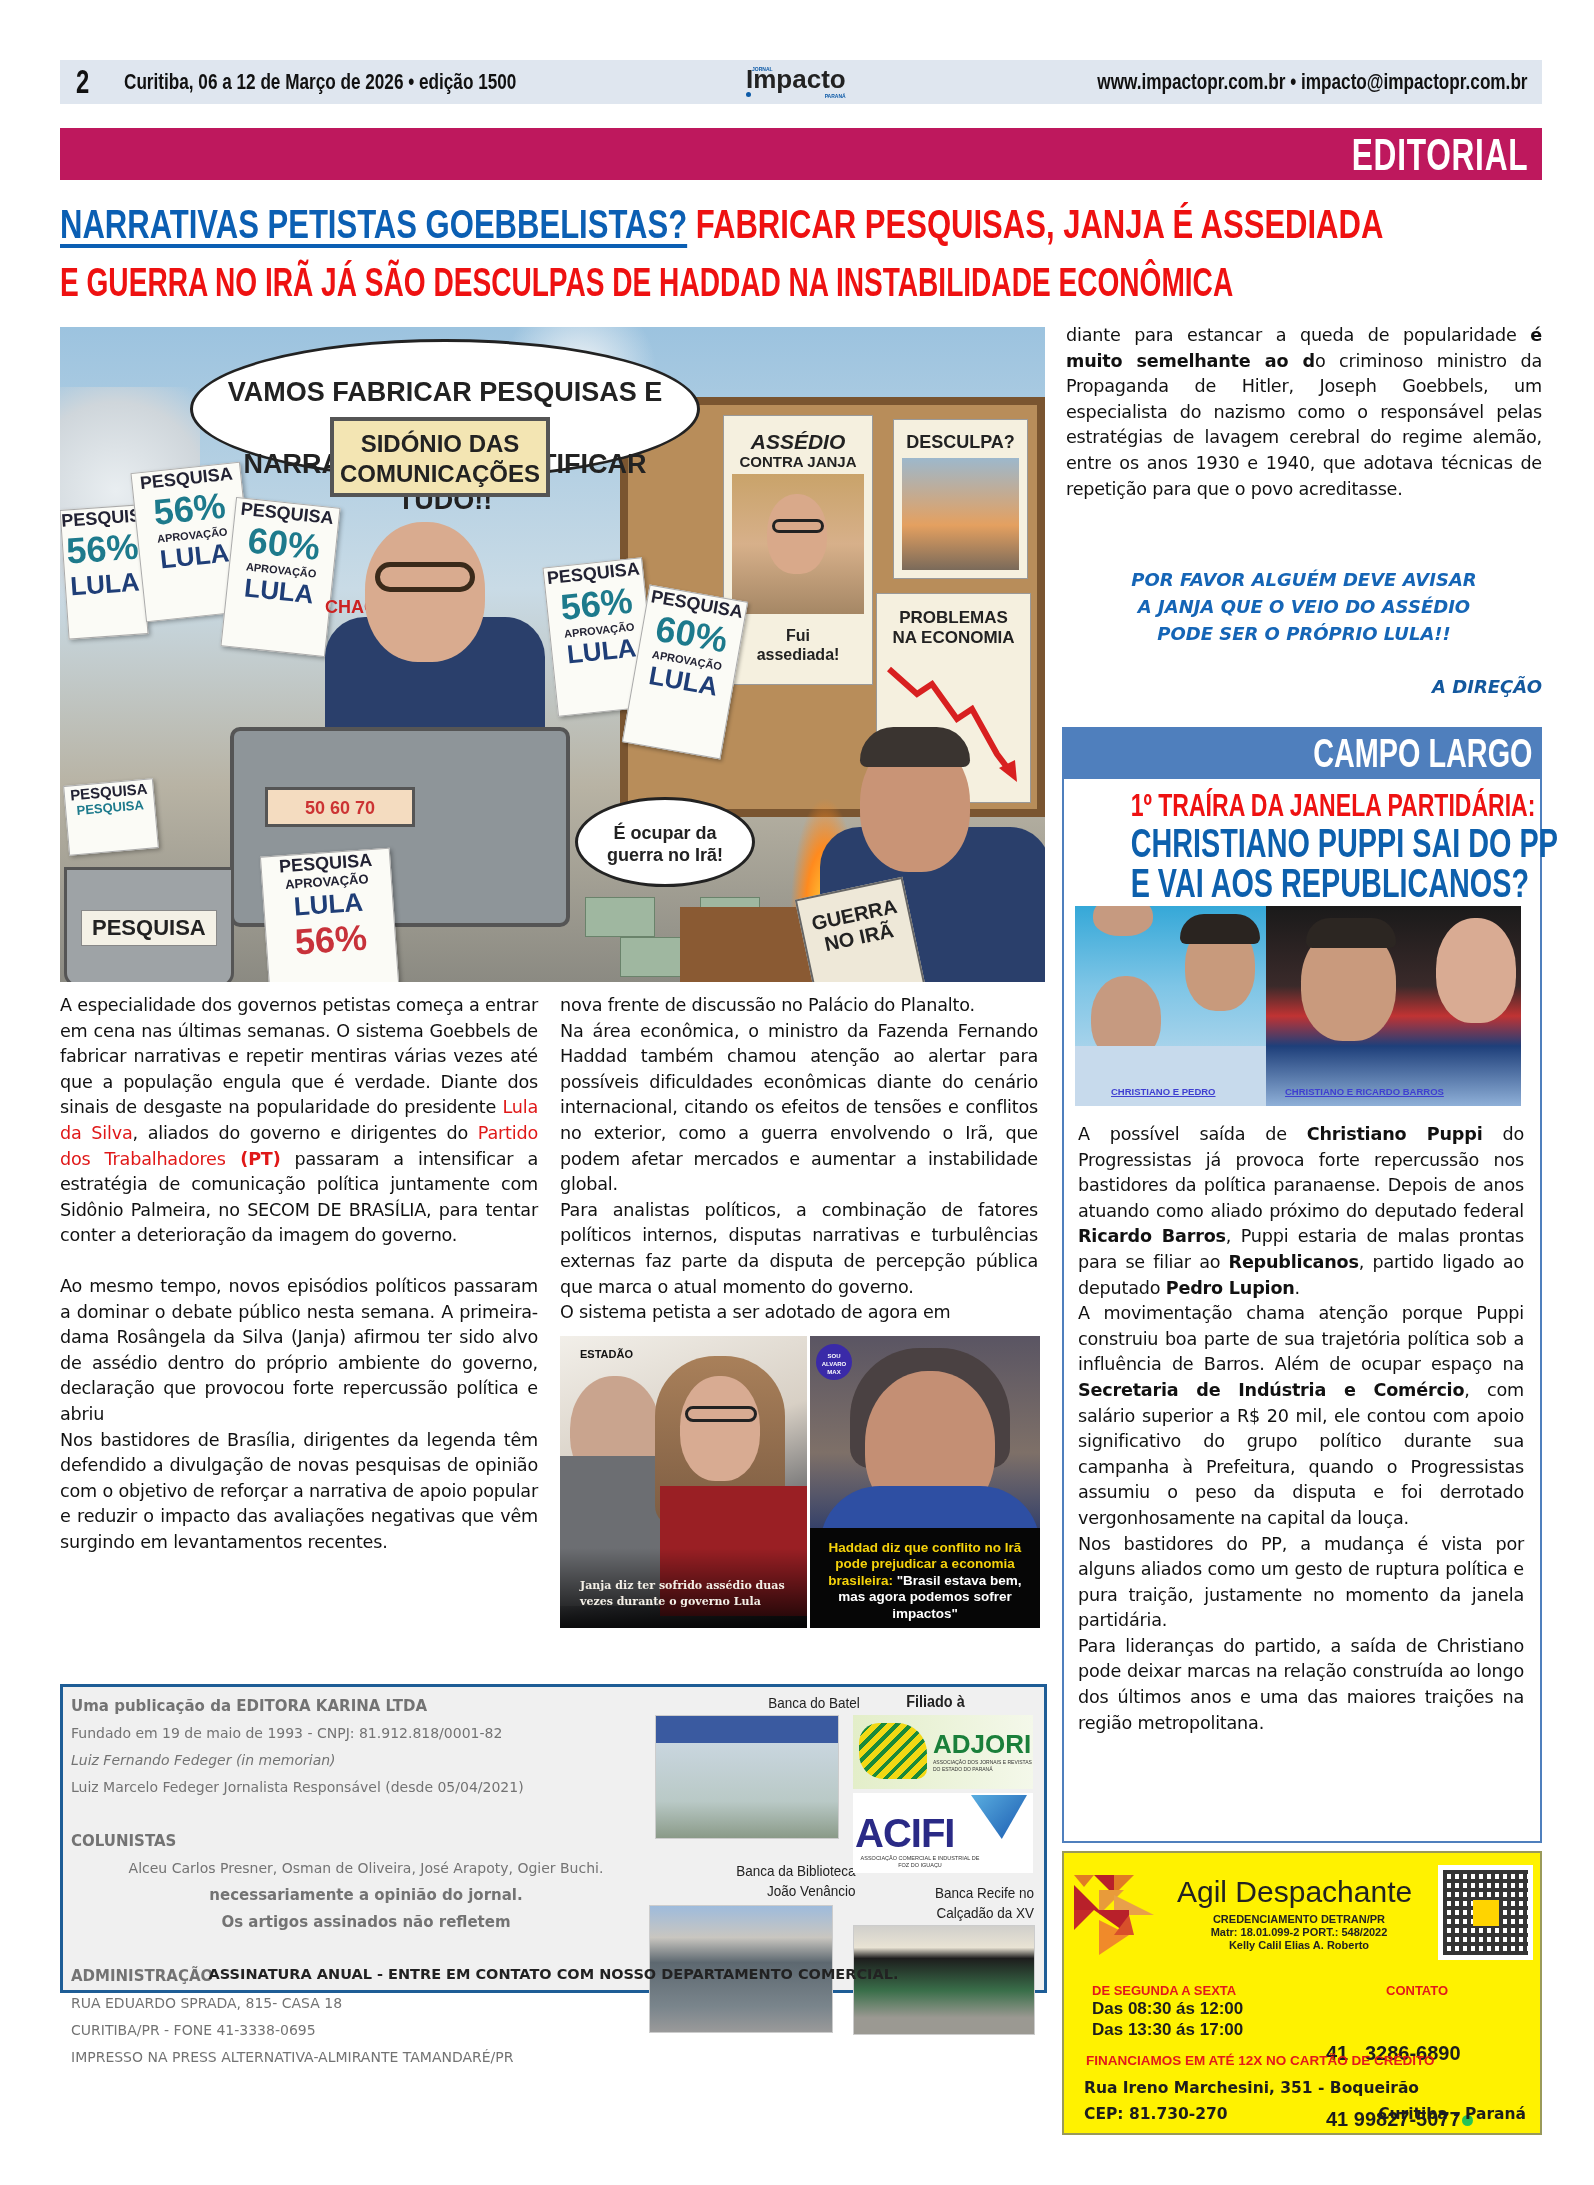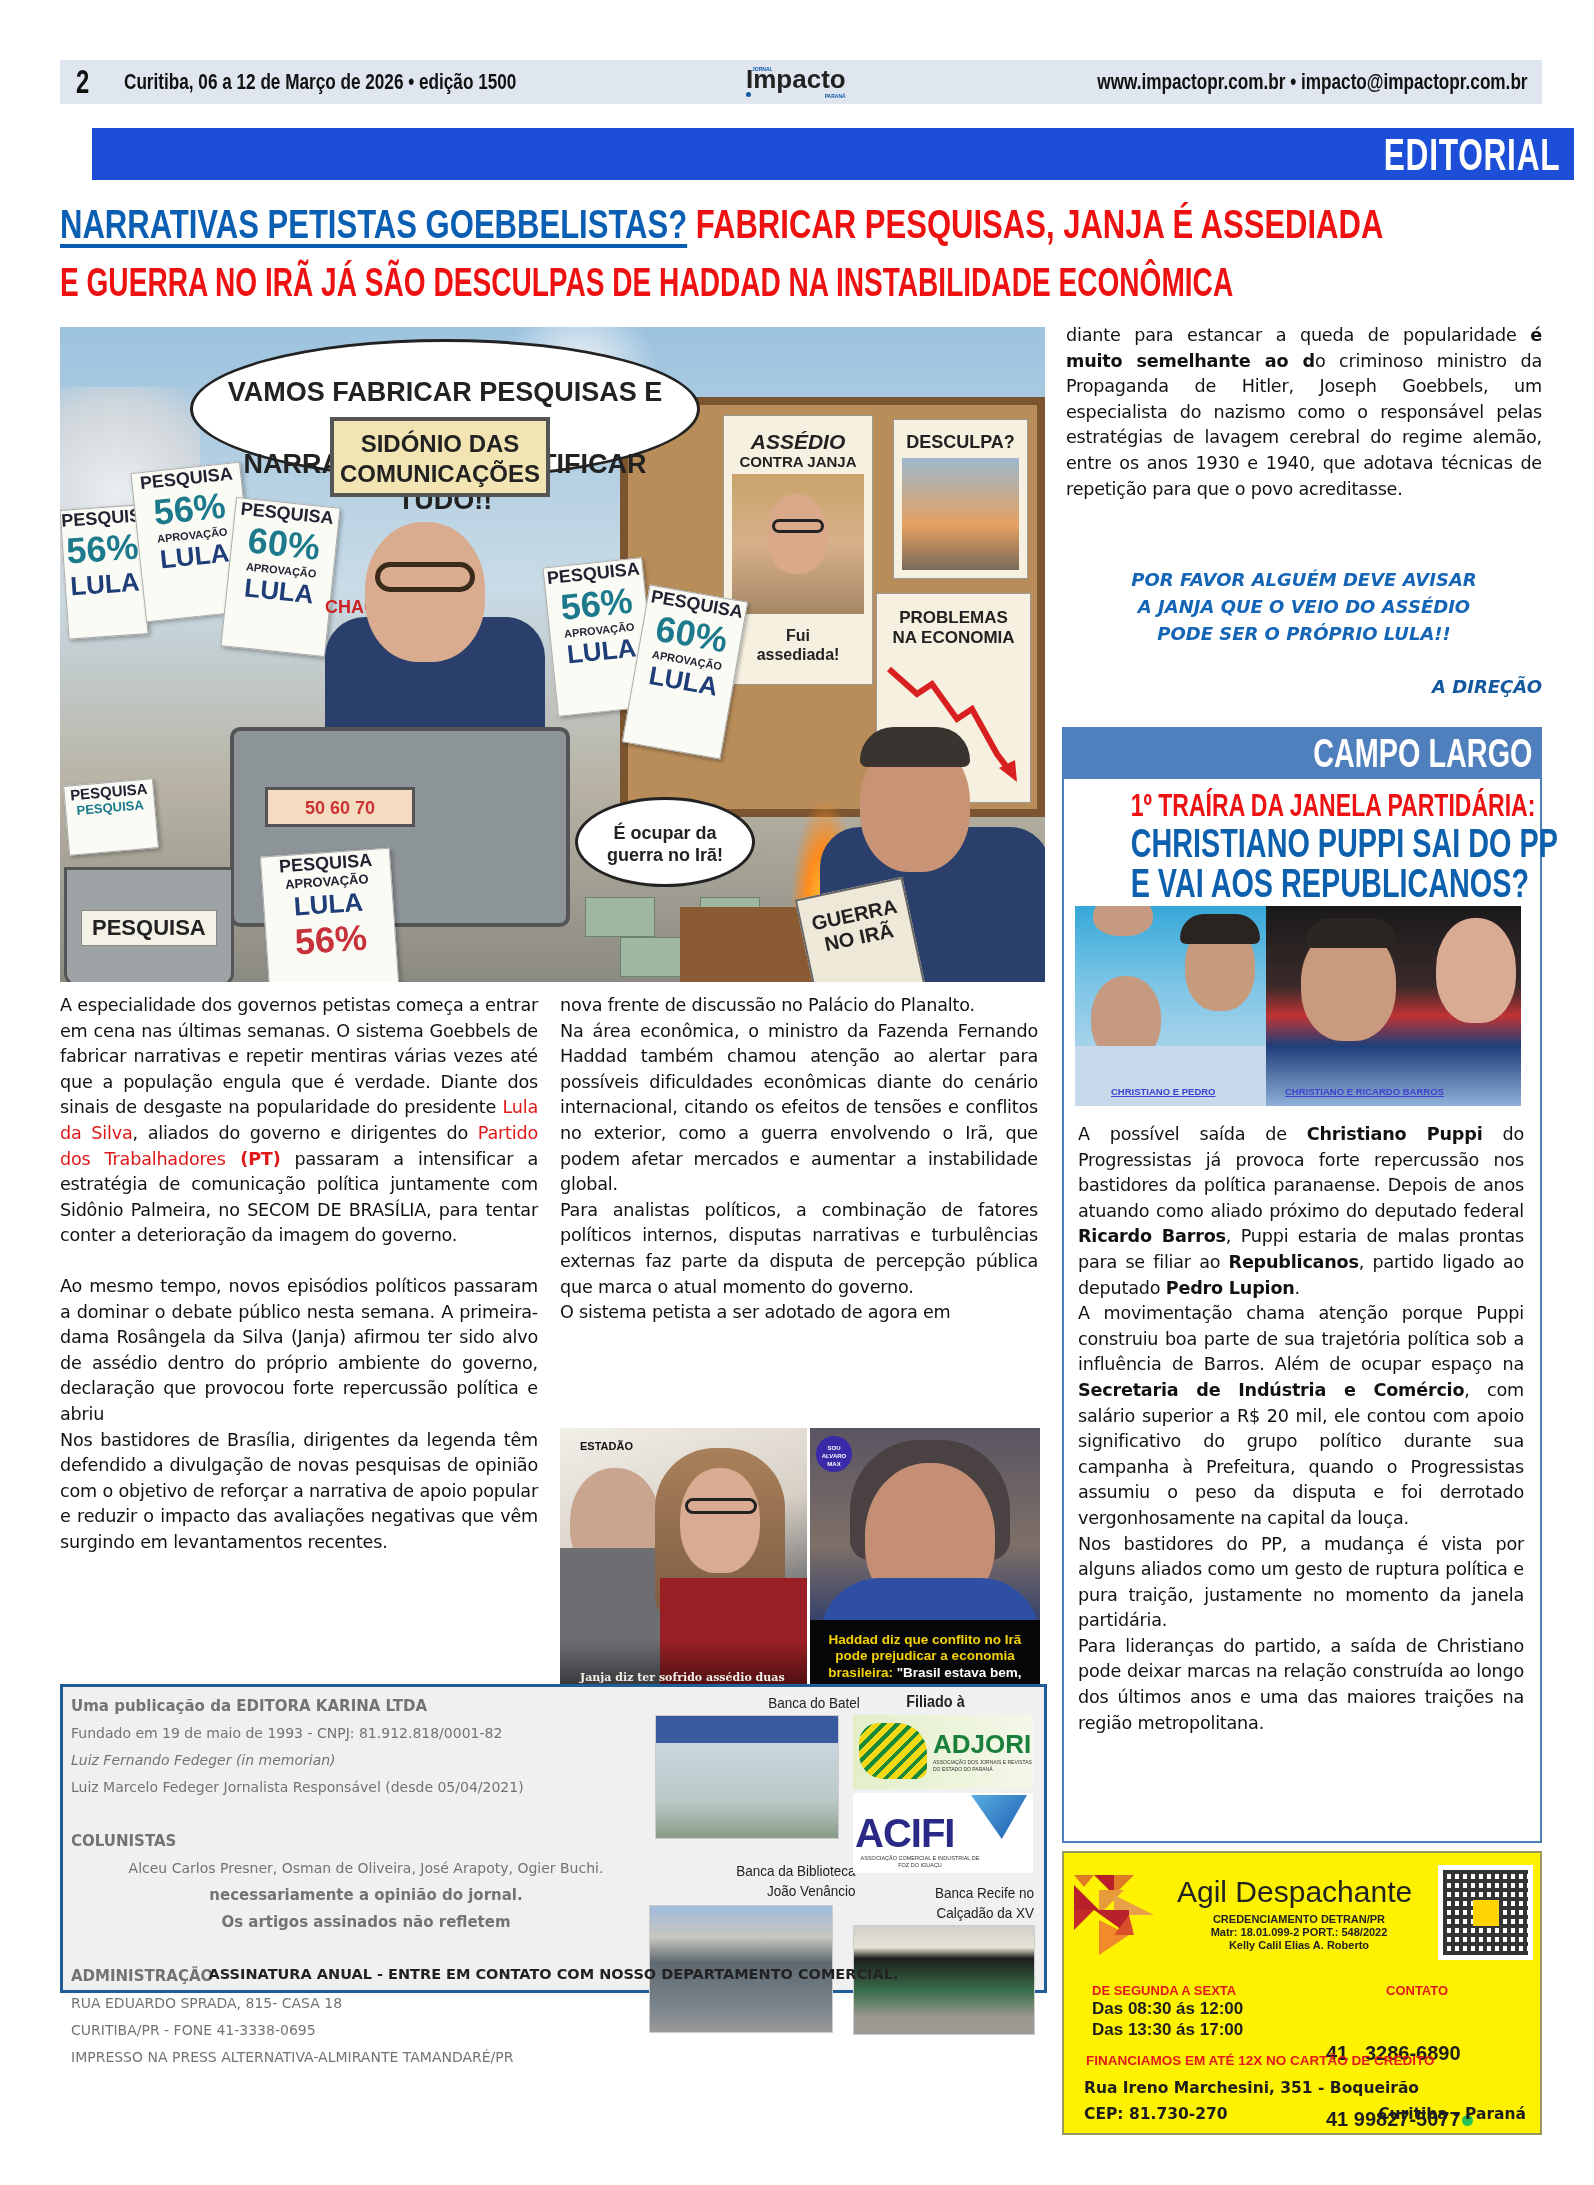--- a/index.html
+++ b/index.html
@@ -13,21 +13,21 @@
   .page-num { left: 76px; top: 62px; font-family: "Liberation Sans", sans-serif; font-weight: 700; font-size: 34px; transform: scaleX(0.7); transform-origin: left center; color: #111; }
   .dateline { left: 124px; top: 69px; font-family: "Liberation Sans", sans-serif; font-weight: 700; font-size: 22px; transform: scaleX(0.78); transform-origin: left center; white-space: nowrap; }
   .logo { left: 746px; top: 64px; font-family: "Liberation Sans", sans-serif; font-weight: 900; font-size: 26px; color: #222; }
   .logo small { position: absolute; font-size: 5px; font-weight: 700; }
   .logo .jornal { left: 6px; top: 2px; color: #0d5aa7; }
   .logo .parana { right: 0; bottom: -4px; color: #0d5aa7; }
   .logo .dot { position: absolute; left: 0; top: 28px; width: 5px; height: 5px; border-radius: 50%; background: #0d5aa7; }
   .site { right: 66px; top: 69px; font-family: "Liberation Sans", sans-serif; font-weight: 700; font-size: 22px; transform: scaleX(0.78); transform-origin: right center; white-space: nowrap; }
 
   
-  .sectionbar { left: 60px; top: 128px; width: 1482px; height: 52px; background: #1d4ed8; margin-left: 32px; }
+  .sectionbar { left: 60px; top: 128px; width: 1482px; height: 52px; background: #be185d; }
   .sectionbar .label { position: absolute; right: 14px; top: 2px; color: #fff; font-family: "Liberation Sans", sans-serif; font-weight: 900; font-size: 44px; transform: scaleX(0.72); transform-origin: right center; letter-spacing: 1px; }
 
   
   .headline { left: 60px; top: 195px; width: 1484px; font-family: "Liberation Sans", sans-serif; font-weight: 900; font-size: 40px; line-height: 58px; text-transform: uppercase; }
   .hl-line { display: block; white-space: nowrap; transform-origin: left center; }
   .hl-line.l1 { transform: scaleX(0.776); }
   .hl-line.l2 { transform: scaleX(0.702); }
   .hl-blue { color: #0b5fb3; text-decoration: underline; text-decoration-thickness: 4px; text-underline-offset: 6px; }
   .hl-red { color: #ee1111; }
 
@@ -62,21 +62,21 @@
   .col3 { left: 1066px; top: 323px; width: 476px; }
   .body-text p { margin: 0; }
   .body-text .gap { height: 25px; }
   .red { color: #e01818; }
   .b { font-weight: 700; }
 
   .callout { left: 1066px; top: 566px; width: 476px; text-align: center; font-family: "DejaVu Sans", sans-serif; font-weight: 700; font-style: italic; font-size: 18px; line-height: 27px; color: #1565b6; }
   .signoff { right: 52px; top: 676px; font-family: "DejaVu Sans", sans-serif; font-weight: 700; font-style: italic; font-size: 18px; color: #13589e; }
 
   
-  .photo-pair { left: 560px; top: 1428px; width: 480px; height: 292px; padding-left: 16px; }
+  .photo-pair { left: 560px; top: 1336px; width: 480px; height: 292px; padding-left: 16px; }
   .photo-l { position: absolute; left: 0; top: 0; width: 247px; height: 292px; background: linear-gradient(160deg, #f2efe9 0%, #d8d0c5 40%, #4c4f55 75%, #1c1c1e 100%); overflow: hidden; }
   .photo-r { position: absolute; left: 250px; top: 0; width: 230px; height: 292px; background: linear-gradient(180deg, #5a5563 0%, #7e7068 40%, #2a3a6a 70%, #070707 100%); overflow: hidden; }
   .photo-l .brand { position: absolute; left: 20px; top: 12px; font-family: "Liberation Sans", sans-serif; font-weight: 900; font-size: 11px; color: #111; }
   .photo-l .cap { position: absolute; left: 20px; bottom: 18px; right: 10px; font-family: "DejaVu Serif", serif; font-weight: 700; font-size: 11px; line-height: 16px; color: #f3efe6; }
   .photo-r .badge { position: absolute; left: 6px; top: 8px; width: 36px; height: 36px; border-radius: 50%; background: #3a2aa8; color: #fff; font-family: "Liberation Sans", sans-serif; font-weight: 900; font-size: 6px; text-align: center; line-height: 8px; padding-top: 8px; }
   .photo-r .cap { position: absolute; left: 4px; right: 4px; bottom: 6px; font-family: "Liberation Sans", sans-serif; font-weight: 900; font-size: 13.5px; line-height: 16.5px; text-align: center; color: #fff; }
   .photo-r .cap .y { color: #f5d20b; }
   .face { position: absolute; border-radius: 48% 48% 44% 44%; }
 
   

